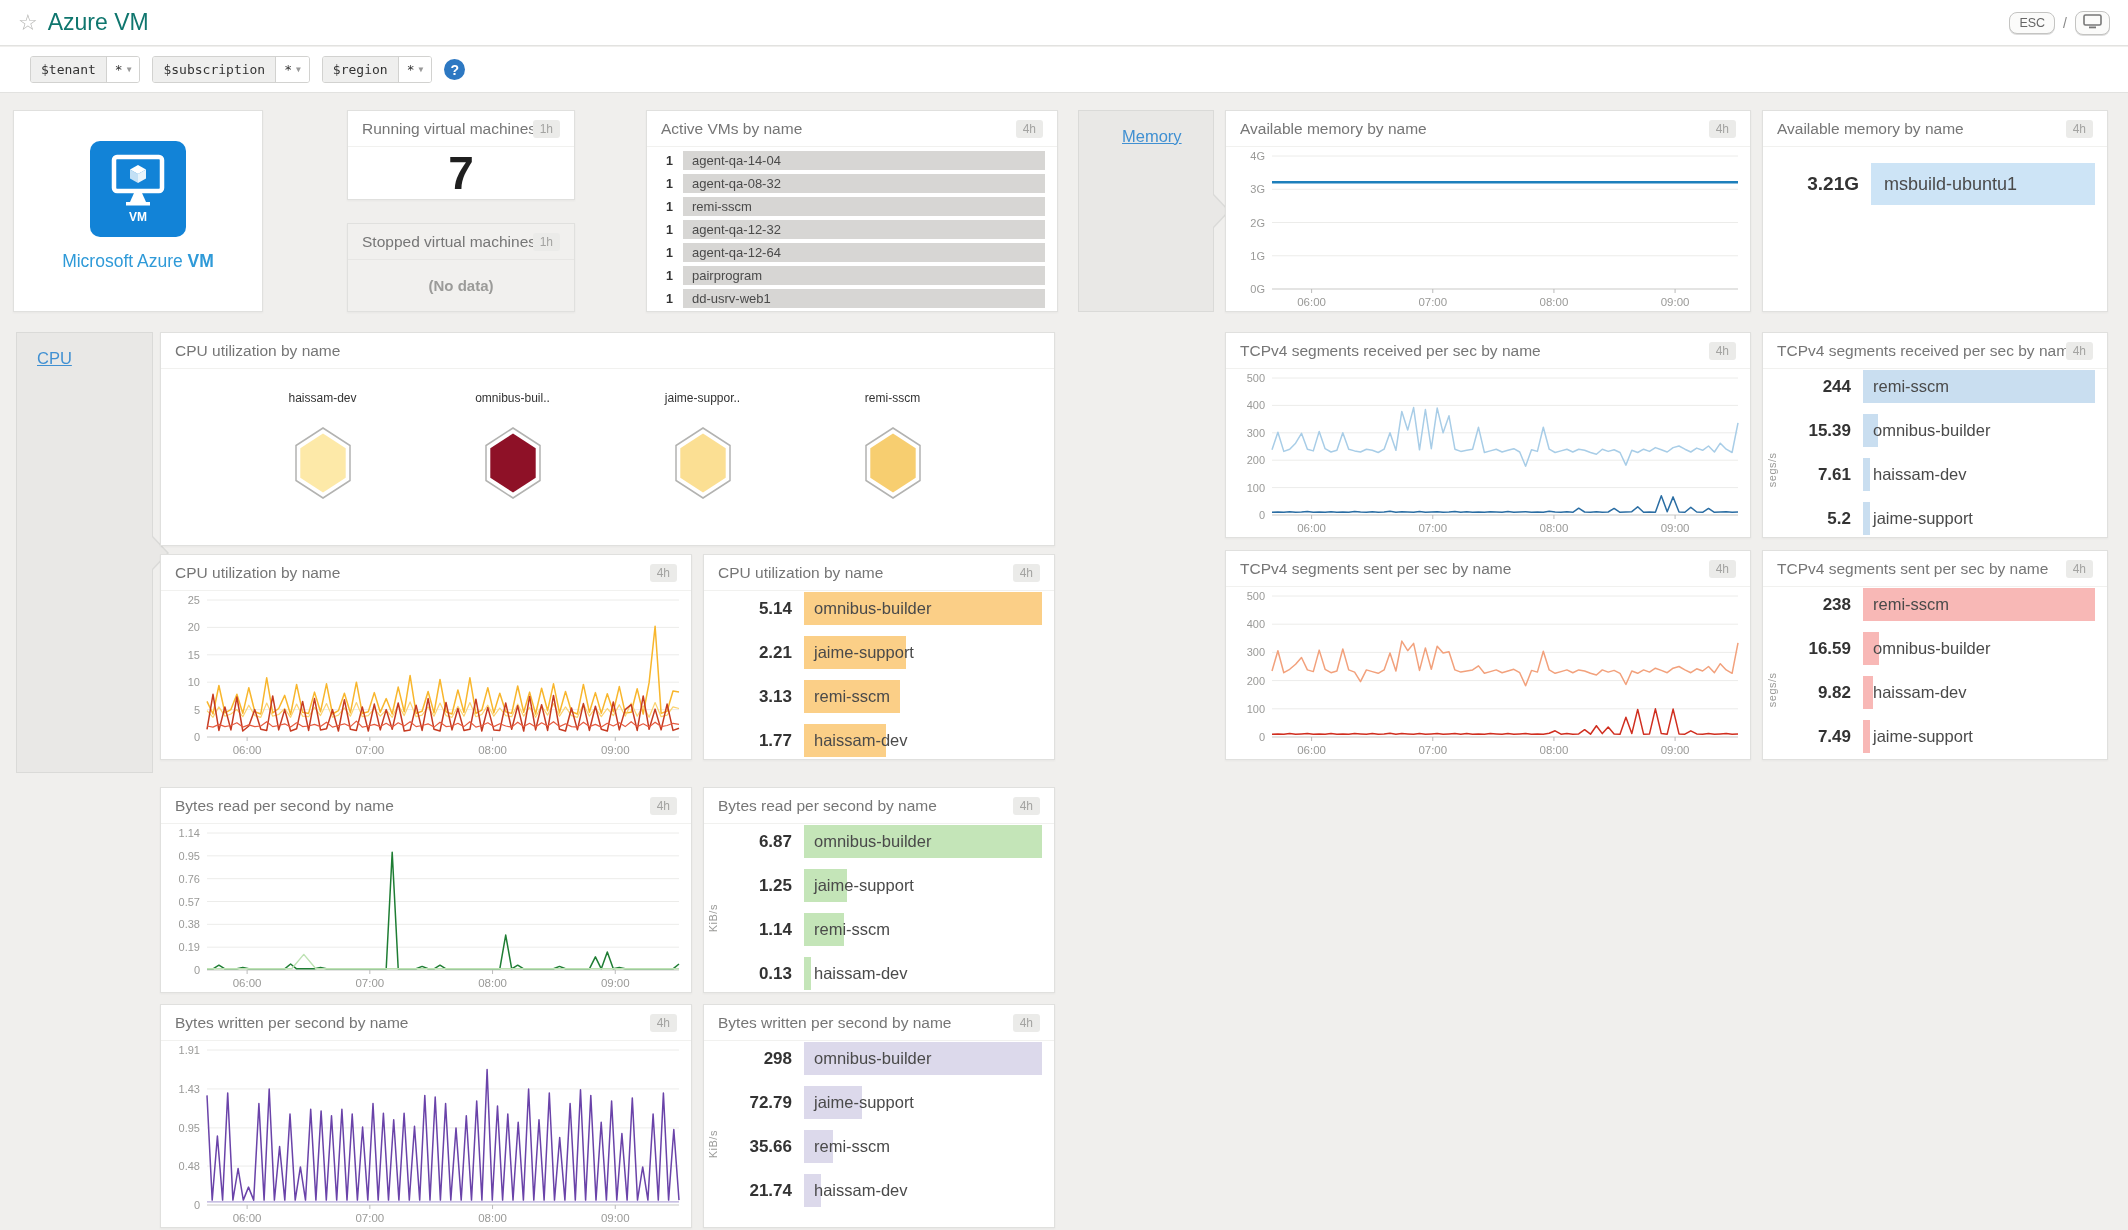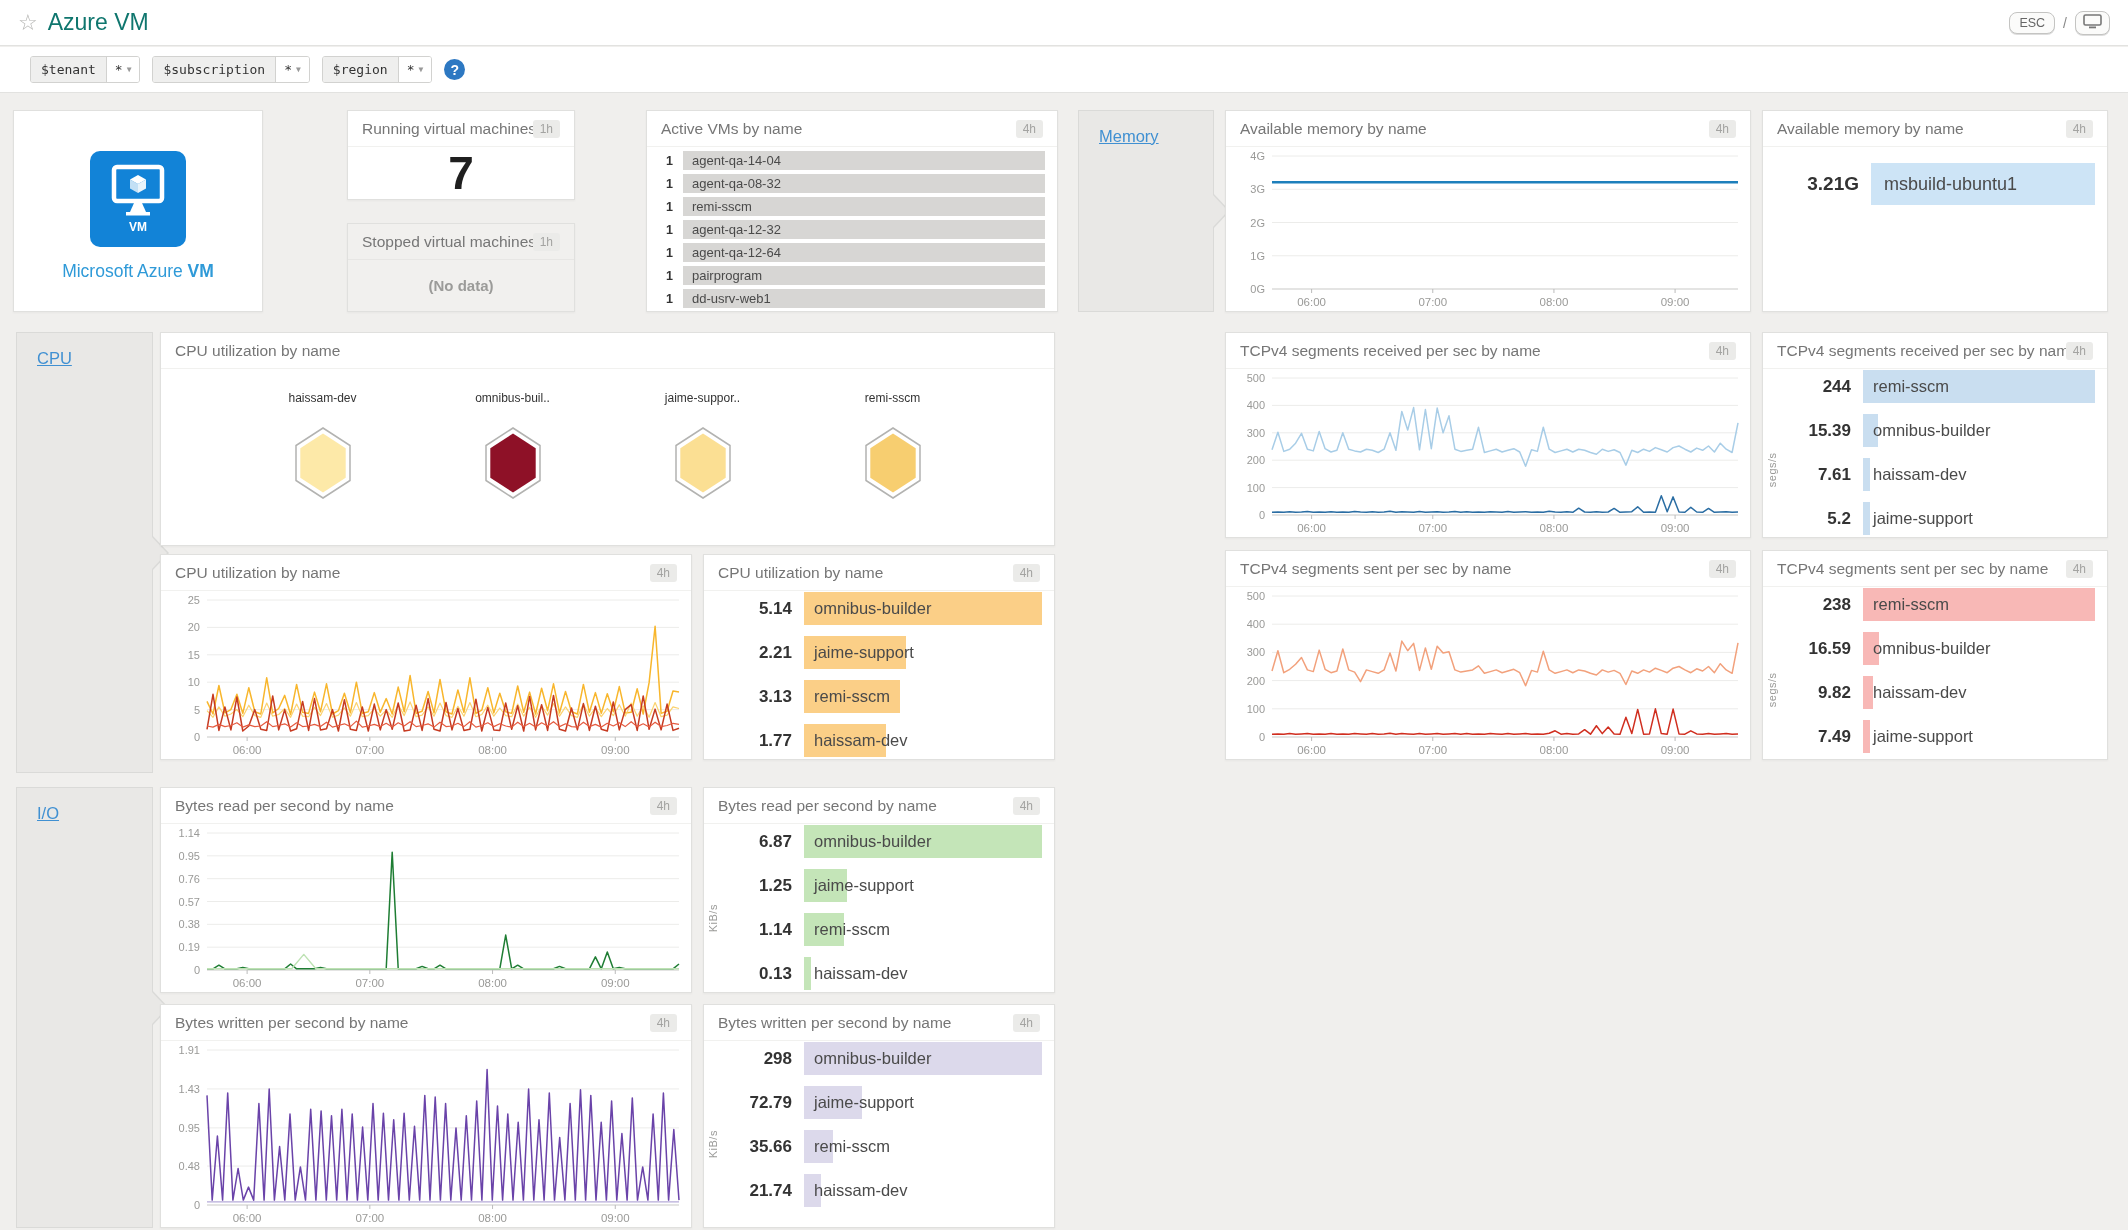--- a/index.html
+++ b/index.html
@@ -30,21 +30,21 @@
   .badge { background:#ebebe9; color:#a3a3a1; font-size:12px; border-radius:3px; padding:2px 7px; }
   .w-body { position:absolute; left:0; right:0; top:36px; bottom:0; }
 
   
   .section-card { position:absolute; background:#e9e8e6; border:1px solid #dadad8; }
   .section-card::before { content:''; position:absolute; right:-17px; top:50%; margin-top:-18px; border-left:17px solid #dadad8; border-top:18px solid transparent; border-bottom:18px solid transparent; }
   .section-card::after  { content:''; position:absolute; right:-15px; top:50%; margin-top:-17px; border-left:16px solid #e9e8e6; border-top:17px solid transparent; border-bottom:17px solid transparent; }
   .section-link { display:inline-block; margin:16px 0 0 20px; color:#4090d2; font-size:16.5px; text-decoration:underline; cursor:pointer; }
 
   
-  .azure-body { position:absolute; inset:0; display:flex; flex-direction:column; align-items:center; justify-content:flex-start; padding-top:40px; }
+  .azure-body { position:absolute; inset:0; display:flex; flex-direction:column; align-items:center; justify-content:flex-start; padding-top:30px; }
   .azure-caption { margin-top:14px; font-size:17.5px; color:#2f9ad8; }
   .azure-caption b { font-weight:bold; }
 
   
   .qv-num { position:absolute; left:0; right:0; top:36px; bottom:0; display:flex; align-items:center; justify-content:center; font-size:46px; font-weight:bold; color:#1f1f1f; }
   .widget.nodata { background:#f1f0ee; }
   .widget.nodata .w-title { border-bottom-color:#e7e6e4; }
   .qv-nodata { position:absolute; left:0; right:0; top:36px; bottom:0; display:flex; align-items:center; justify-content:center; font-size:15px; font-weight:bold; color:#9b9b99; }
 
   
@@ -206,21 +206,21 @@
         <div class="tl-row">
           <div class="tl-val">1</div>
           <div class="tl-bararea">
             <div class="tl-bar" style="width: 100%; background: rgb(215, 214, 212);"></div>
             <div class="tl-label">dd-usrv-web1</div>
           </div>
         </div>
       </div>
     </div>
 
-  <div class="section-card" style="left:1078px; top:110px; width:136px; height:202px;">
+  <div class="section-card" style="left:1078px; top:110px; width:136px; height:202px;padding-left:23px;">
     <a class="section-link">Memory</a>
   </div>
 
   <div class="widget" style="left:1225px; top:110px; width:526px; height:202px;">
     <div class="w-title">
         <span class="t">Available memory by name</span>
         <span class="badge">4h</span>
       </div>
     <div class="w-body"><svg width="524" height="164">
           <line x1="46" x2="512" y1="142" y2="142" stroke="#c9c9c7" stroke-width="1"></line>
@@ -507,23 +507,20 @@
         <div class="tl-row">
           <div class="tl-val">7.49</div>
           <div class="tl-bararea">
             <div class="tl-bar" style="width: 3.1%; background: rgb(248, 184, 182);"></div>
             <div class="tl-label">jaime-support</div>
           </div>
         </div>
       </div>
     </div>
 
-  <div class="section-card" style="left:16px; top:787px; width:137px; height:441px;">
-    <a class="section-link">I/O</a>
-  </div>
 
   <div class="widget" style="left:160px; top:787px; width:532px; height:206px;">
     <div class="w-title">
         <span class="t">Bytes read per second by name</span>
         <span class="badge">4h</span>
       </div>
     <div class="w-body"><svg width="530" height="168">
           <line x1="46" x2="518" y1="146" y2="146" stroke="#c9c9c7" stroke-width="1"></line>
           <text x="39" y="150" text-anchor="end" fill="#9a9a98" font-size="11">0</text>
           <line x1="46" x2="518" y1="123.16666666666666" y2="123.16666666666666" stroke="#ececea" stroke-width="1"></line>

